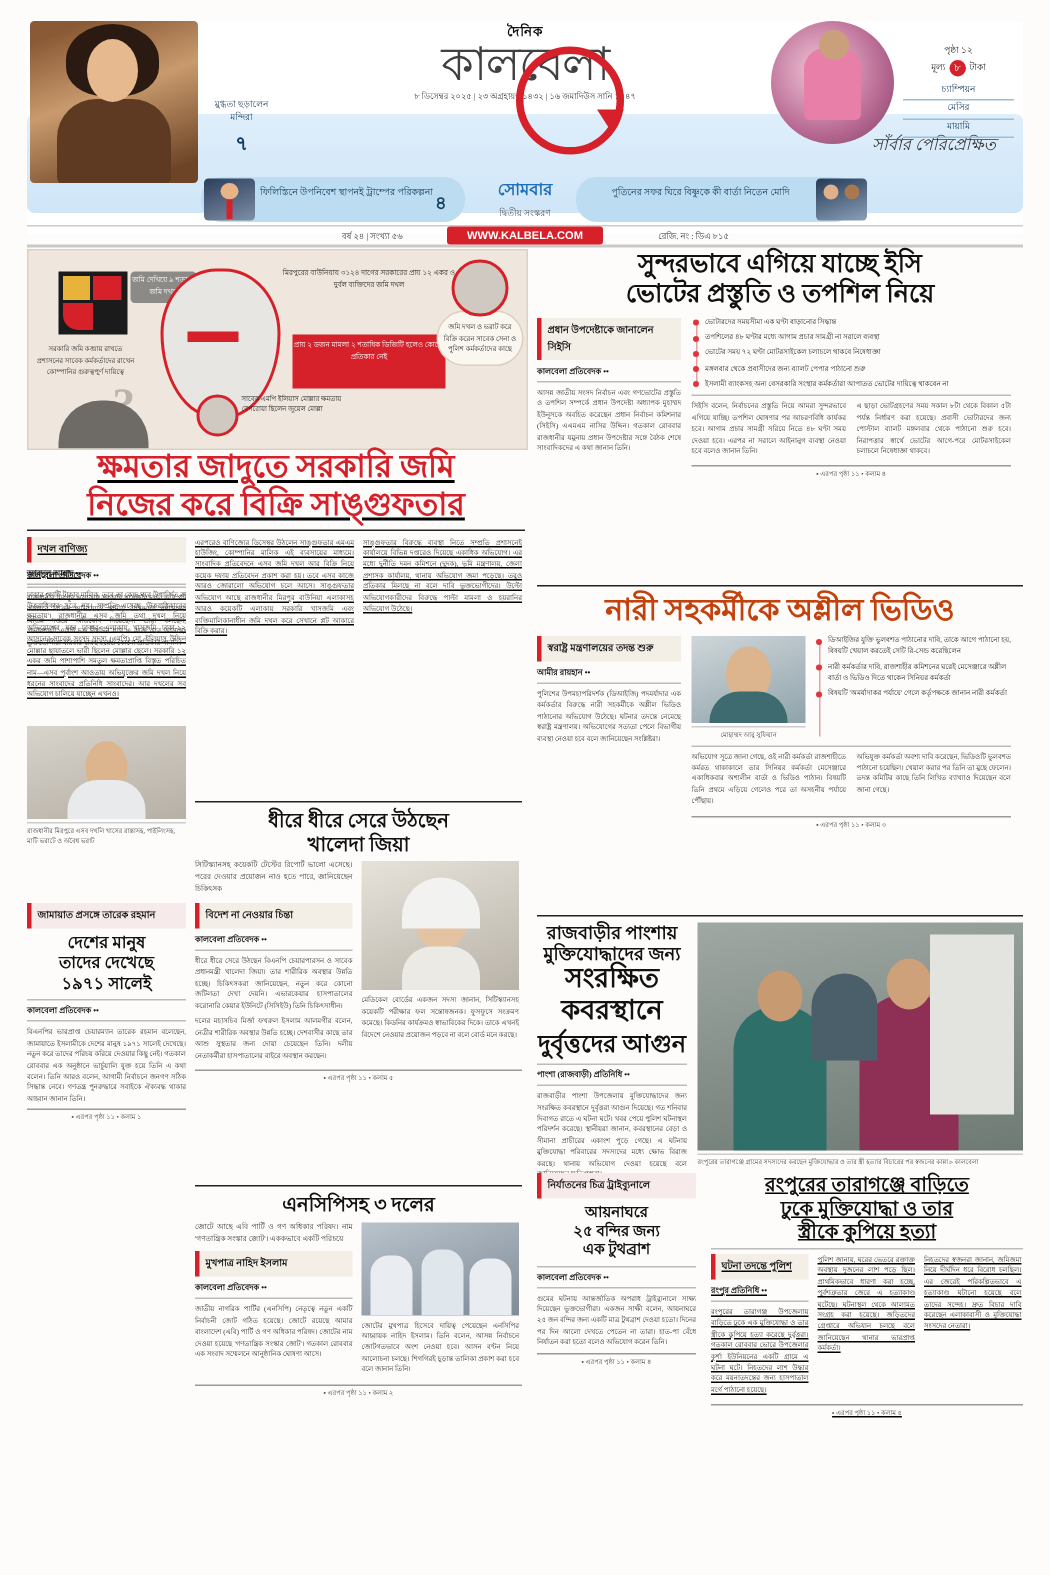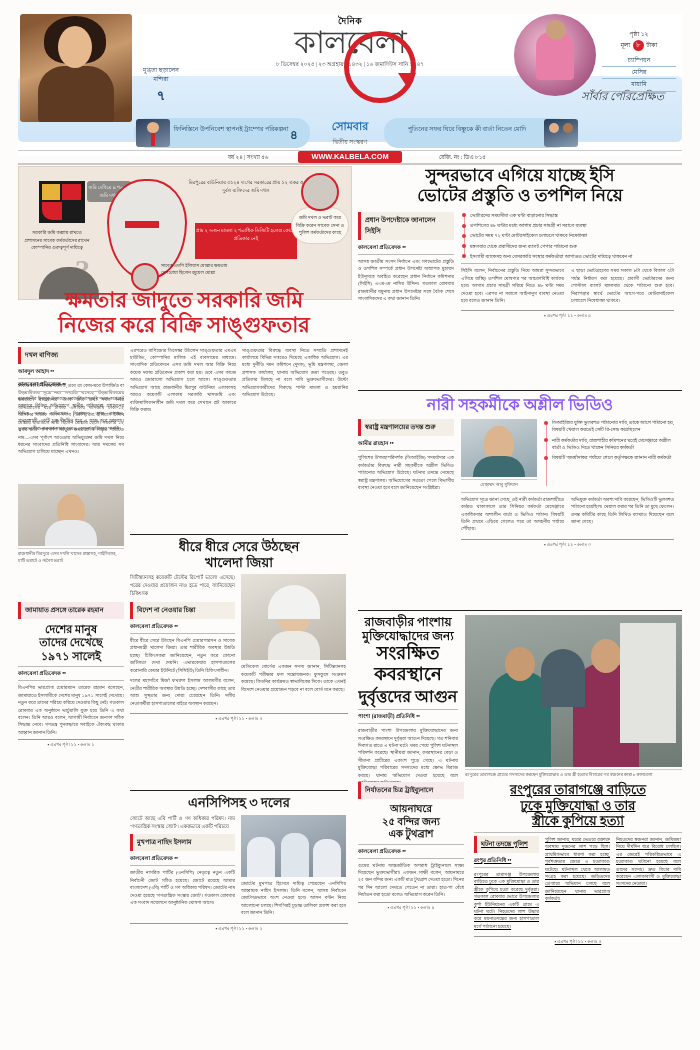--- a/index.html
+++ b/index.html
@@ -77,21 +77,21 @@
   .photo{background:#c8ccd2;position:relative;overflow:hidden;}
 
   
   .blist{position:relative;padding-left:9px;}
   .blist:before{content:"";position:absolute;left:2.5px;top:3px;bottom:3px;width:.8px;background:#e8a0a4;}
   .bitem{position:relative;font-size:4.7px;line-height:1.55;color:#222;margin-bottom:3px;}
   .bitem:before{content:"";position:absolute;left:-8.5px;top:1.5px;width:4px;height:4px;background:#e0353c;border-radius:50%;}
 
   
   .z-info{position:absolute;left:0;top:152px;width:332px;height:132px;background:#efe7dd;border:1px solid #ddd0c0;overflow:hidden;}
-  .z-lead{position:absolute;left:0;top:274px;width:332px;}
+  .z-lead{position:absolute;left:0;top:285px;width:332px;text-decoration:underline;}
   .z-ec{position:absolute;left:340px;top:152px;width:324px;}
   .z-diag{position:absolute;left:340px;top:372px;width:324px;}
   .z-khaleda{position:absolute;left:112px;top:516px;width:218px;}
   .z-tarique{position:absolute;left:0;top:588px;width:106px;}
   .z-raj{position:absolute;left:340px;top:592px;width:324px;}
   .z-ncp{position:absolute;left:112px;top:772px;width:218px;}
   .z-ayna{position:absolute;left:340px;top:768px;width:106px;}
   .z-rangpur{position:absolute;left:456px;top:768px;width:208px;text-decoration:underline;}
   .z-leftcol{position:absolute;left:0;top:366px;width:106px;}
 
@@ -113,21 +113,21 @@
     background:#faf6f0;border:1px solid #ddd0c0;border-radius:22px;padding:6px 2px;}
   .ig-av{position:absolute;width:34px;height:34px;border-radius:50%;background:#cfc9c2;border:2px solid #d6202a;}
   .ig-av.r{right:12px;top:6px;}
   .ig-av.b{left:112px;top:96px;width:24px;height:24px;}
   .ig-bb{position:absolute;left:142px;top:96px;width:80px;font-size:4.5px;line-height:1.55;color:#222;}
   .ig-q{position:absolute;left:56px;top:86px;font-size:30px;font-weight:bold;color:#b9b4ad;}
   .ig-ppl{position:absolute;left:20px;top:100px;width:60px;height:32px;background:#6e6b66;border-radius:28px 28px 0 0;}
 
   .lead-hl{font-size:21px;font-weight:bold;color:#d6202a;text-align:center;line-height:1.18;}
   .ec-hl{font-size:17px;font-weight:bold;color:#111;text-align:center;line-height:1.2;}
-  .diag-hl{font-size:16px;font-weight:bold;color:#8b5cf6;text-align:center;line-height:1.2;}
+  .diag-hl{font-size:20px;font-weight:bold;color:#c2410c;text-align:center;line-height:1.2;}
   .mid-hl{font-size:13px;font-weight:bold;color:#111;text-align:center;line-height:1.2;}
   .small-hl{font-size:11px;font-weight:bold;color:#111;text-align:center;line-height:1.22;}
   .tiny-hl{font-size:10px;font-weight:bold;color:#111;text-align:center;line-height:1.25;}
 
   .portrait{background:linear-gradient(165deg,#d8d3cb,#b6b0a6);}
   .face2{position:absolute;left:50%;margin-left:-14px;top:18%;width:28px;height:34px;background:#dcb48d;border-radius:50% 50% 45% 45%;}
   .body2{position:absolute;left:50%;margin-left:-26px;bottom:0;width:52px;height:42%;background:#39606b;border-radius:20px 20px 0 0;}
 
   .vside{position:absolute;left:-12px;top:300px;writing-mode:vertical-rl;font-size:6px;color:#888;}
 </style>

